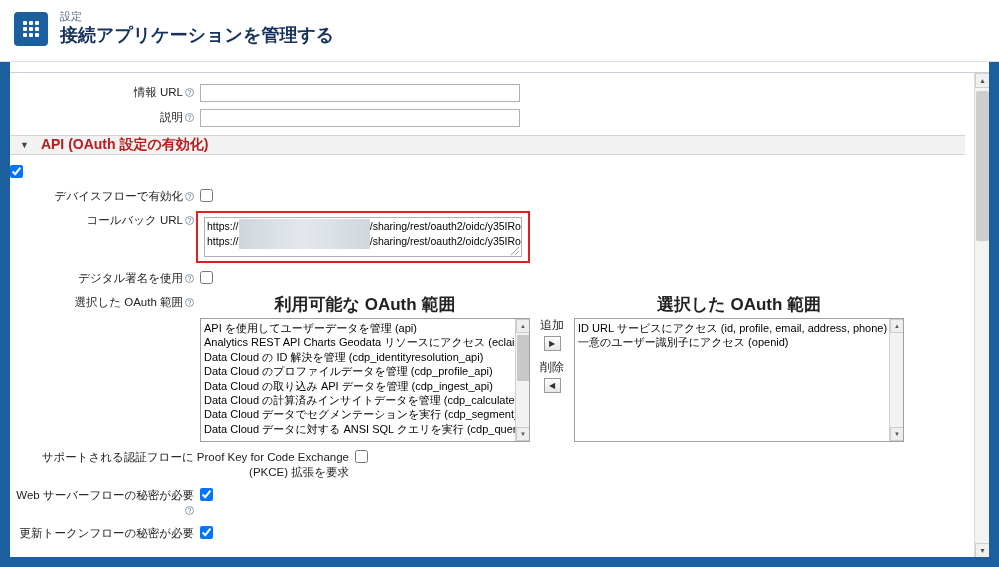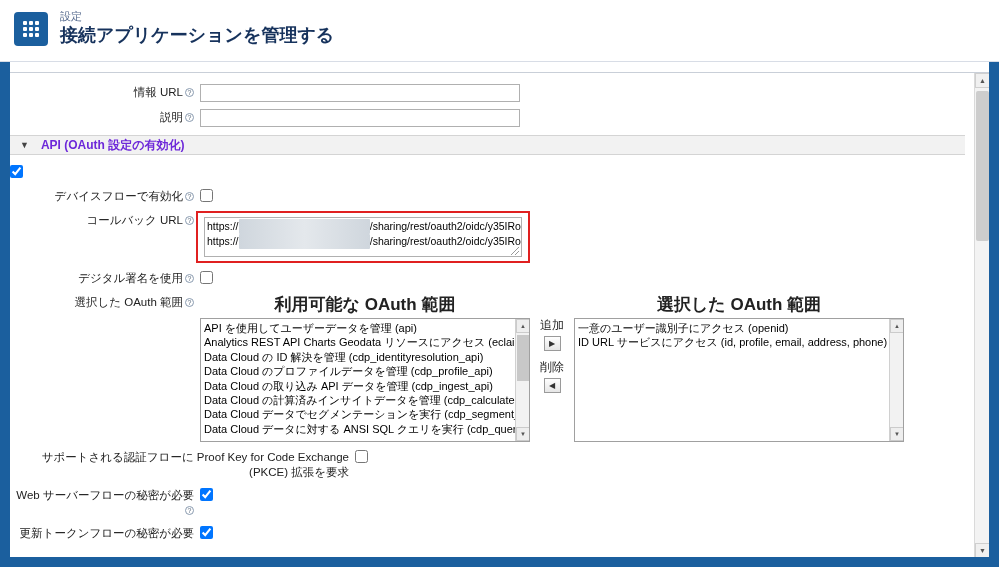--- a/index.html
+++ b/index.html
@@ -190,22 +190,22 @@
     margin: 8px 0 8px 0;
     width: 955px;
   }
   .section .tri {
     margin-left: 10px;
     font-size: 9px;
     color: #444;
   }
   .section .stxt {
     margin-left: 12px;
-    font-size: 12px;
-    color: #6d28d9;
+    font-size: 14px;
+    color: #b91c1c;
     font-weight: bold;
   }
 
   
   .callback-wrap {
     position: relative;
     display: inline-block;
     border: 2px solid #e02020;
     padding: 4px 6px;
     margin-left: -4px;
@@ -449,22 +449,22 @@
               <div class="mlabel">追加</div>
               <div class="arrow-btn">▶</div>
               <div class="mlabel">削除</div>
               <div class="arrow-btn">◀</div>
             </div>
 
             <div class="scope-col">
               <div class="scope-head">選択した OAuth 範囲</div>
               <div class="listbox">
                 <div class="list-inner">
+                  <div>ID URL サービスにアクセス (id, profile, email, address, phone)</div>
                   <div>一意のユーザー識別子にアクセス (openid)</div>
-                  <div>ID URL サービスにアクセス (id, profile, email, address, phone)</div>
                 </div>
                 <div class="lb-scroll">
                   <div class="lb-arrow">▲</div>
                   <div class="lb-arrow bot">▼</div>
                 </div>
               </div>
             </div>
 
           </div>
         </div>

